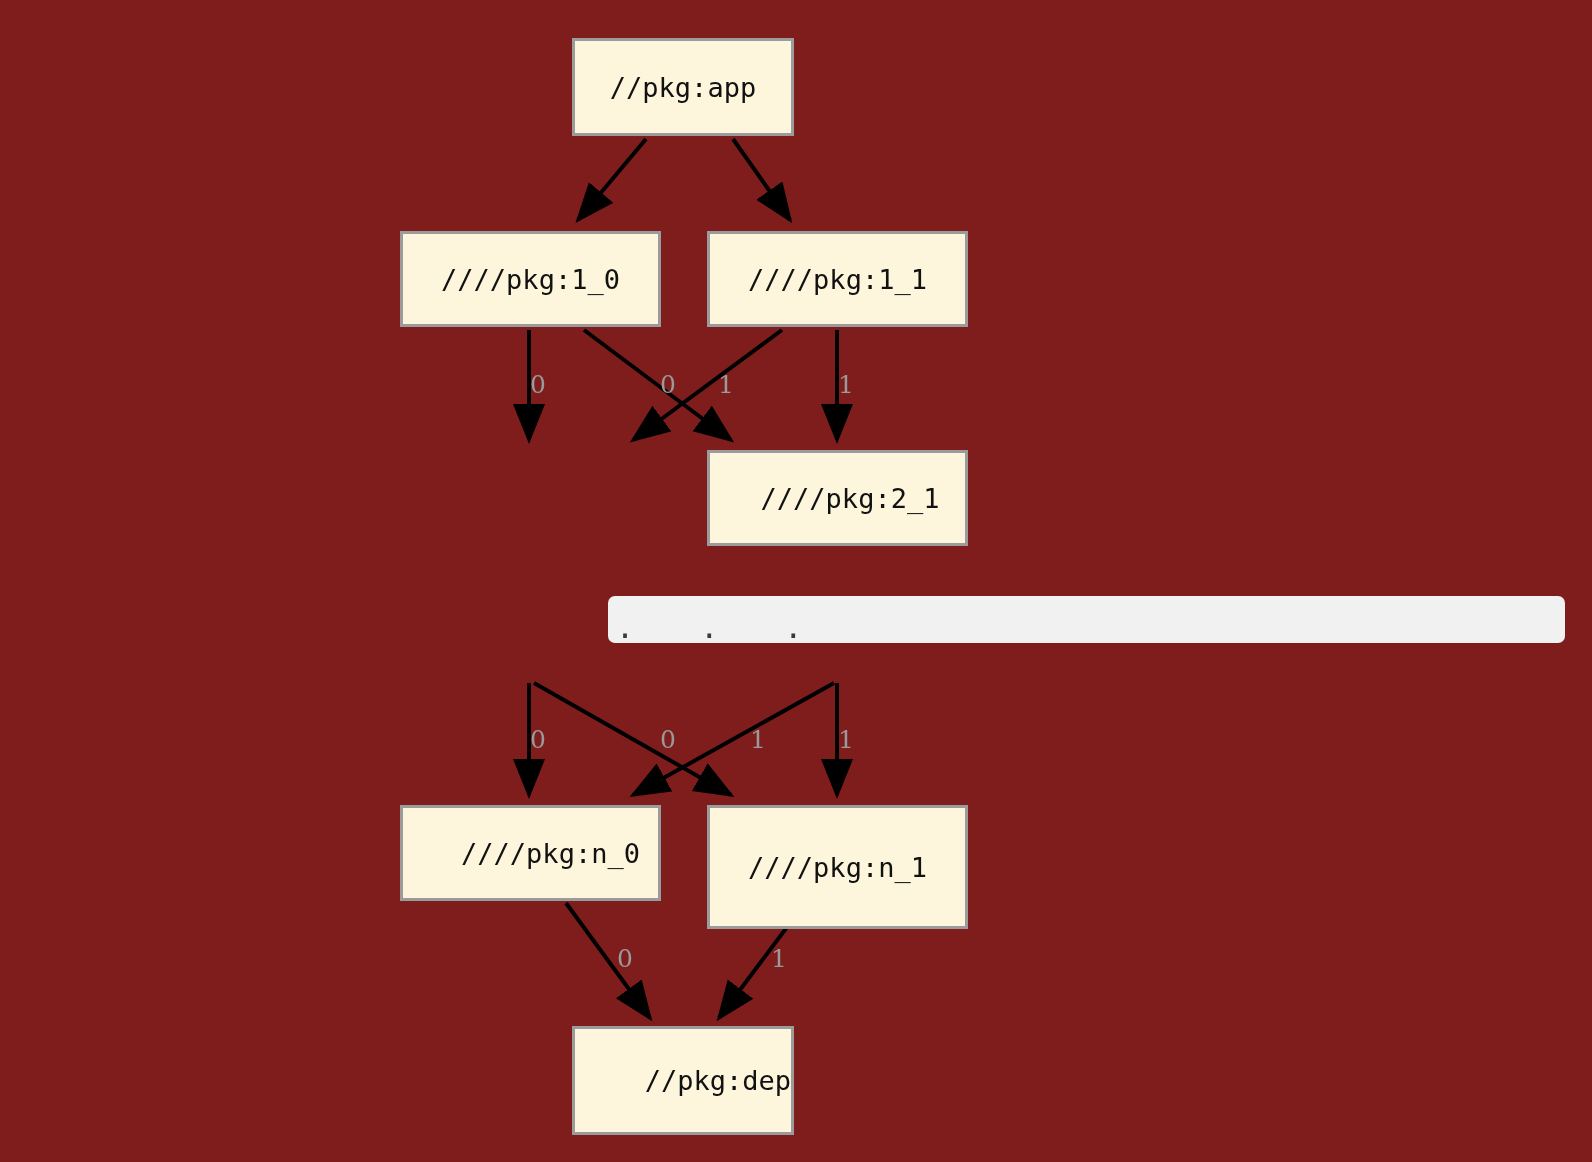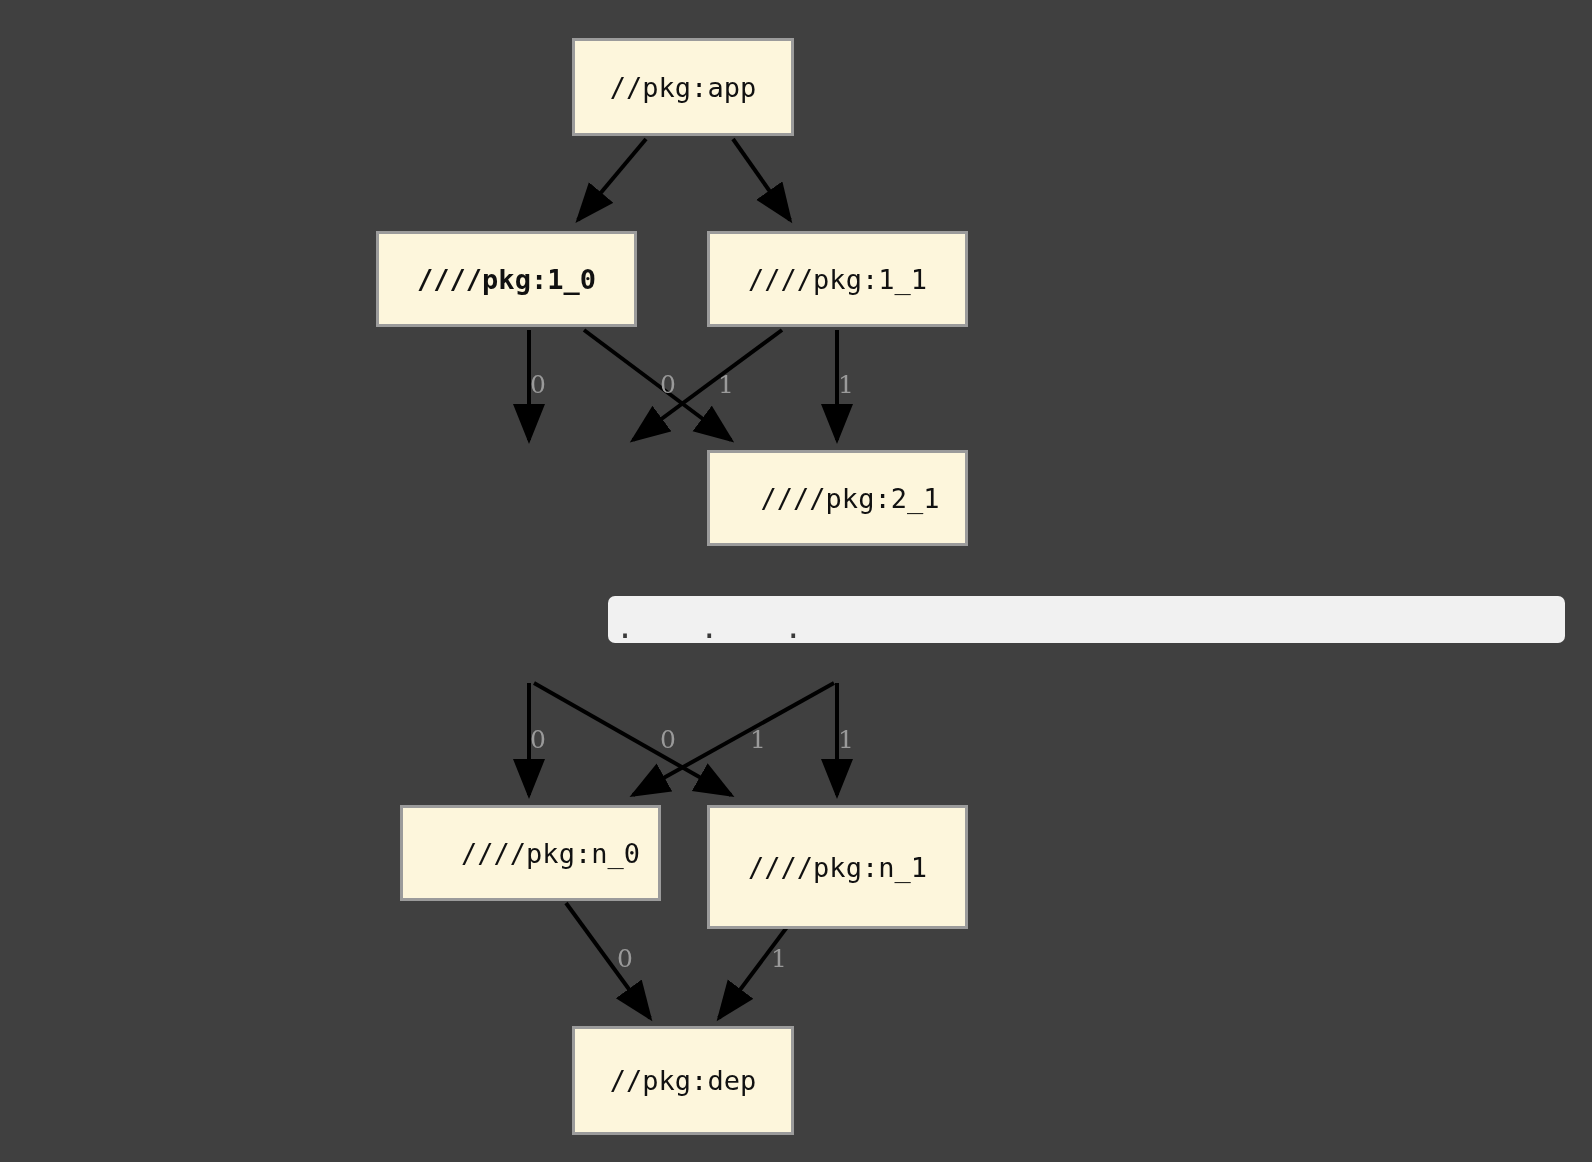--- a/index.html
+++ b/index.html
@@ -7,21 +7,21 @@
     padding: 0;
     background: #ffffff;
   }
   body {
     font-family: "Liberation Sans", sans-serif;
   }
   #canvas {
     position: relative;
     width: 1592px;
     height: 1162px;
-    background: #404040;
+    background: #7f1d1d;
     overflow: hidden;
   }
   svg.graph-layer {
     position: absolute;
     top: 0;
     left: 0;
     width: 1592px;
     height: 1162px;
   }
   .node-box {
@@ -100,42 +100,42 @@
 
     <line x1="566" y1="903" x2="650" y2="1018" stroke="#000000" stroke-width="4" marker-end="url(#arrowhead)"></line>
 
     <line x1="805" y1="903" x2="719" y2="1018" stroke="#000000" stroke-width="4" marker-end="url(#arrowhead)"></line>
   </svg>
 
   <div class="node-box" style="left:572px; top:38px; width:222px; height:98px;">
     <span class="node-label">//pkg:app</span>
   </div>
 
-  <div class="node-box" style="left:376px; top:231px; width:261px; height:96px;font-weight:bold;">
+  <div class="node-box" style="left:400px; top:231px; width:261px; height:96px;">
     <span class="node-label">////pkg:1_0</span>
   </div>
 
   <div class="node-box" style="left:707px; top:231px; width:261px; height:96px;">
     <span class="node-label">////pkg:1_1</span>
   </div>
 
 
   <div class="node-box" style="left:707px; top:450px; width:261px; height:96px;padding-left:25px;">
     <span class="node-label">////pkg:2_1</span>
   </div>
 
   <div class="node-box" style="left:400px; top:805px; width:261px; height:96px;padding-left:40px;">
     <span class="node-label">////pkg:n_0</span>
   </div>
 
   <div class="node-box" style="left:707px; top:805px; width:261px; height:124px;">
     <span class="node-label">////pkg:n_1</span>
   </div>
 
-  <div class="node-box" style="left:572px; top:1026px; width:222px; height:109px;">
+  <div class="node-box" style="left:572px; top:1026px; width:222px; height:109px;justify-content:flex-end;">
     <span class="node-label">//pkg:dep</span>
   </div>
 
   <span class="edge-label" style="left:530px; top:370px;">0</span>
   <span class="edge-label" style="left:660px; top:370px;">0</span>
   <span class="edge-label" style="left:718px; top:370px;">1</span>
   <span class="edge-label" style="left:838px; top:370px;">1</span>
 
   <span class="edge-label" style="left:530px; top:725px;">0</span>
   <span class="edge-label" style="left:660px; top:725px;">0</span>

